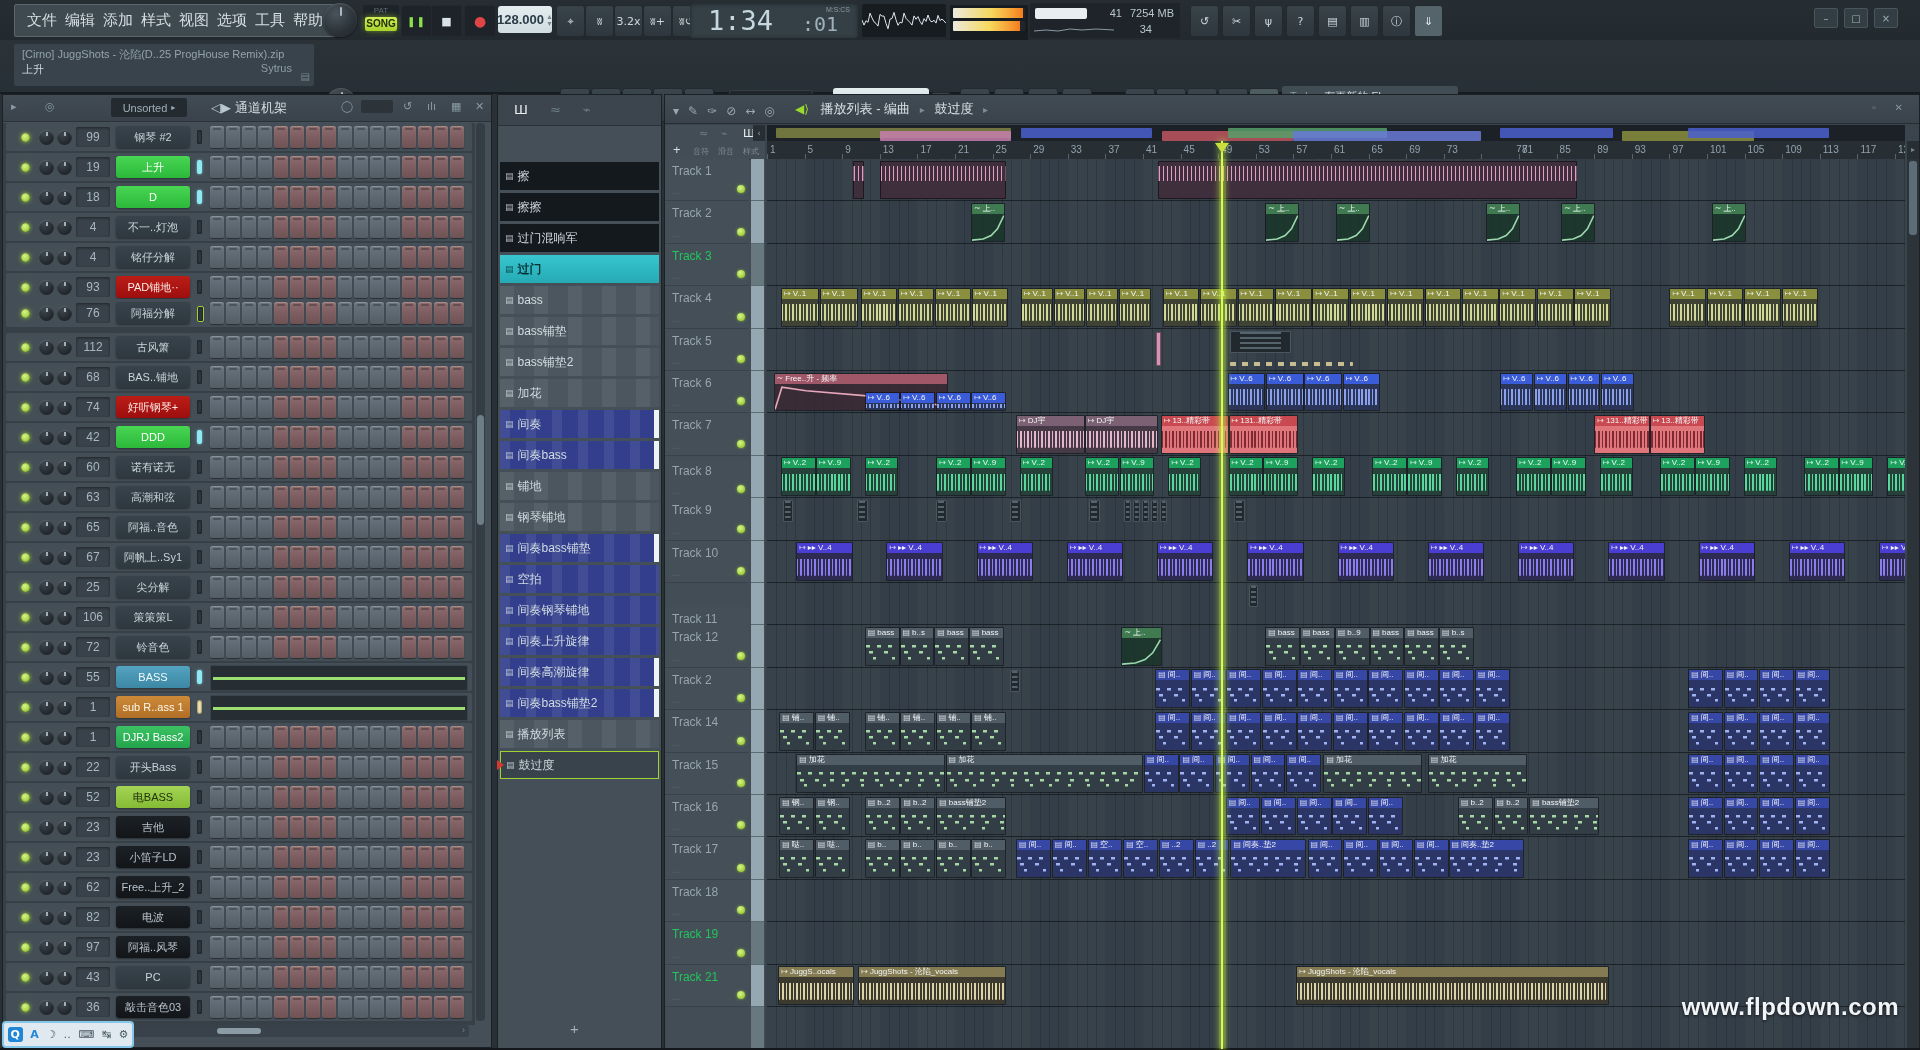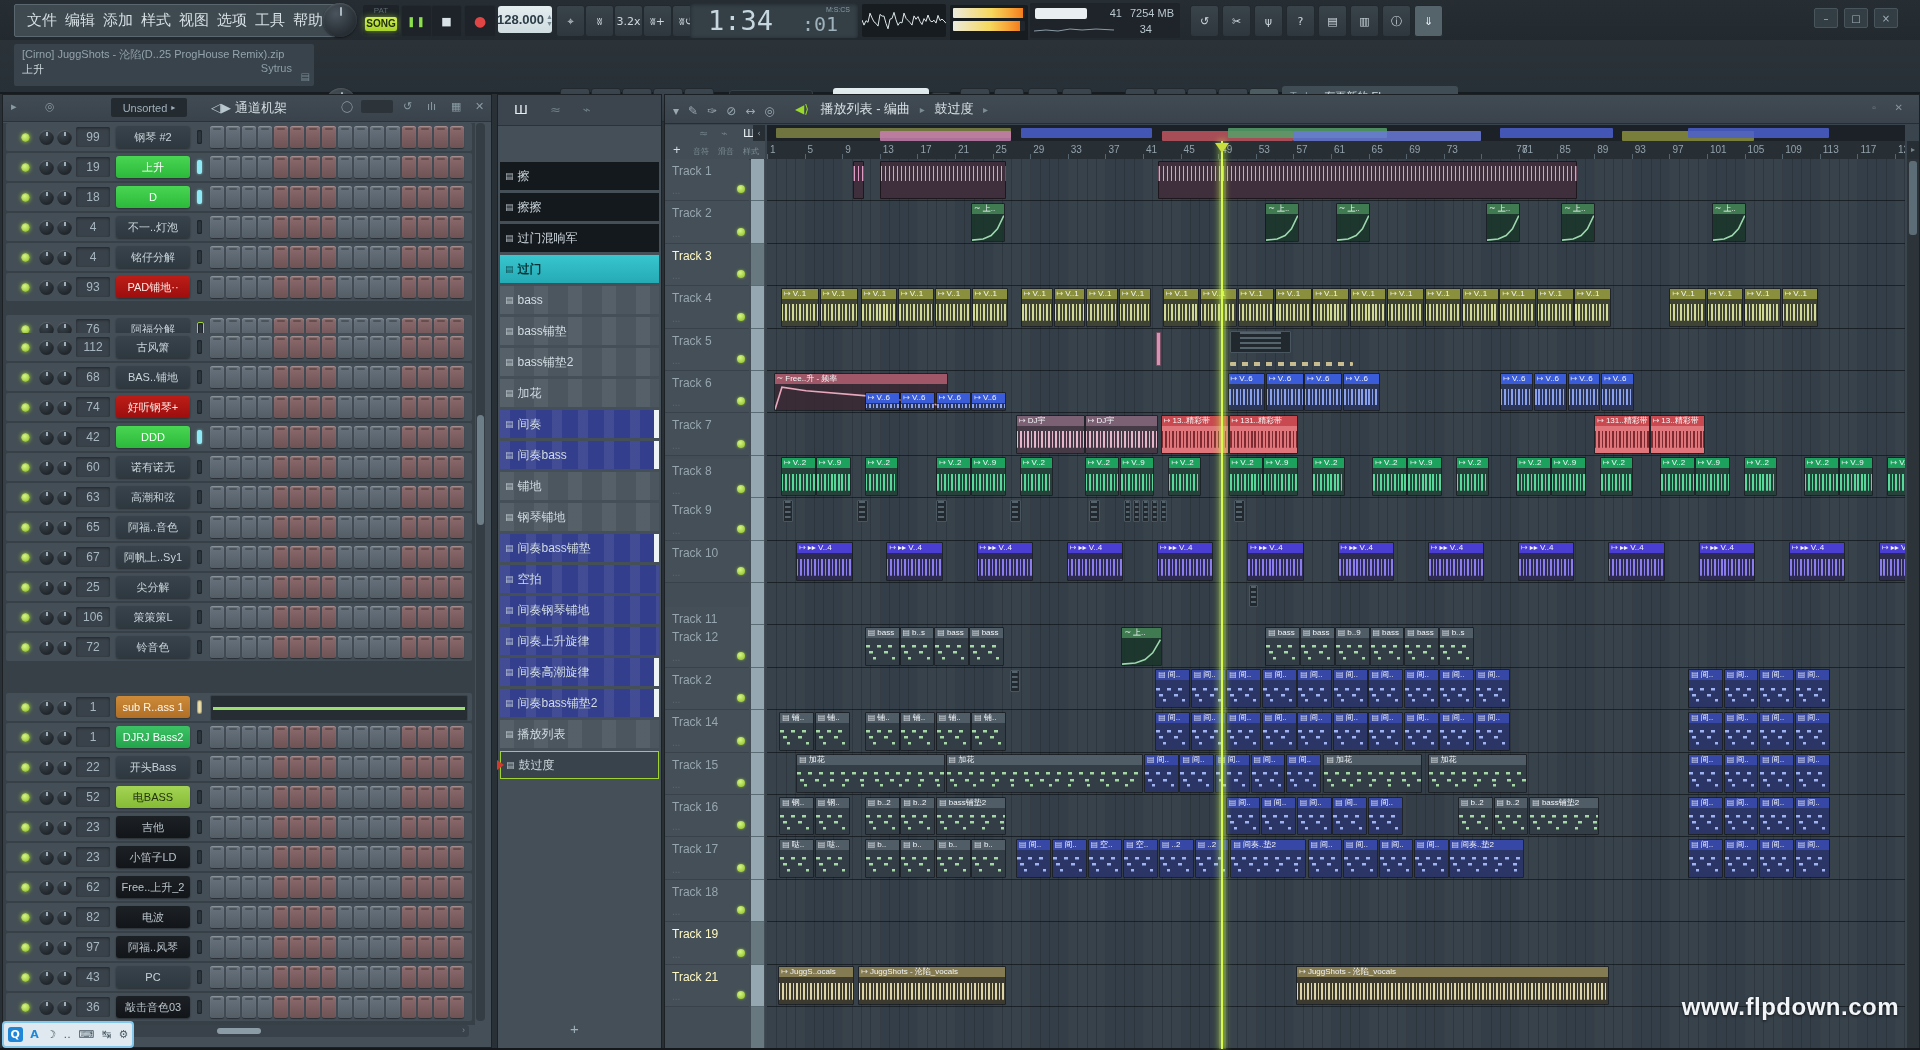--- a/index.html
+++ b/index.html
@@ -120,21 +120,21 @@
   #pl-title-wrap .sep{color:#7c8c95;font-size:10px;margin:0 6px;}
   #pl-speaker{color:#9ad92e;font-size:12px;margin-right:8px;}
   #pl-winbtns{position:absolute;right:8px;top:7px;color:#84949e;font-size:10px;letter-spacing:8px;}
   #pl-gutter{position:absolute;left:0;top:30px;width:100px;height:924px;background:#434d55;}
   #gutter-top{position:absolute;left:0;top:0;width:100px;height:34px;border-bottom:1px solid #333c43;}
   #gutter-top .gi{position:absolute;top:2px;font-size:11px;color:#6d7d86;}
   #gutter-add{position:absolute;left:8px;top:17px;color:#d5dee3;font-size:13px;}
   .gtab{position:absolute;top:21px;font-size:8px;color:#7c8c95;}
   .trackcell{position:absolute;left:0;width:84px;background:#454f57;border-bottom:1px solid #39424a;box-sizing:border-box;}
   .trackcell .tname{position:absolute;left:7px;top:5px;font-size:12px;color:#96a5af;}
-  .trackcell.dim .tname{color:#fef9c3;}
+  .trackcell.dim .tname{color:#22c55e;}
   .trackcell .dots{position:absolute;left:7px;bottom:4px;font-size:10px;color:#5a6872;}
   .trackcell .tled{position:absolute;left:72px;bottom:7px;width:8px;height:8px;border-radius:50%;background:radial-gradient(circle at 40% 35%,#d8f58a,#9fce3a 70%);box-shadow:0 0 3px rgba(160,220,60,.7);}
   .tstrip{position:absolute;left:86px;width:13px;background:#95a7b1;border-bottom:1px solid #5c6c75;}
   .tstrip.dim{background:#67787f;}
   #pl-minimap{position:absolute;left:102px;top:30px;width:1138px;height:16px;background:#1b2126;overflow:hidden;}
   #pl-minimap i{position:absolute;top:3px;height:10px;display:block;opacity:.85;border-radius:1px;}
   #mm-left{position:absolute;left:88px;top:30px;width:12px;height:16px;color:#8a9aa4;font-size:9px;text-align:center;line-height:16px;background:#272f35;}
   #pl-ruler{position:absolute;left:102px;top:46px;width:1138px;height:18px;background:#272f35;border-bottom:1px solid #1e252a;overflow:hidden;}
   .rlabel{position:absolute;top:3px;font-size:10px;color:#93a2ac;}
   .rtick{position:absolute;bottom:0;width:1px;height:5px;background:#55646e;}
@@ -539,21 +539,21 @@
           <div class="step red" style="left: 316px;"></div>
           <div class="step" style="left: 332px;"></div>
           <div class="step" style="left: 348px;"></div>
           <div class="step" style="left: 364px;"></div>
           <div class="step" style="left: 380px;"></div>
           <div class="step red" style="left: 396px;"></div>
           <div class="step red" style="left: 412px;"></div>
           <div class="step red" style="left: 428px;"></div>
           <div class="step red" style="left: 444px;"></div>
         </div>
-        <div class="chrow" style="top: 192px;">
+        <div class="chrow" style="top: 176px;">
           <div class="led"></div>
           <div class="kn" style="left: 33px;"></div>
           <div class="kn" style="left: 51px;"></div>
           <div class="numbox">76</div>
           <div class="chname ">阿福分解</div>
           <div class="mutestrip m-sel"></div>
           <div class="step" style="left: 204px;"></div>
           <div class="step" style="left: 220px;"></div>
           <div class="step" style="left: 236px;"></div>
           <div class="step" style="left: 252px;"></div>
@@ -826,20 +826,31 @@
           <div class="step red" style="left: 300px;"></div>
           <div class="step red" style="left: 316px;"></div>
           <div class="step" style="left: 332px;"></div>
           <div class="step" style="left: 348px;"></div>
           <div class="step" style="left: 364px;"></div>
           <div class="step" style="left: 380px;"></div>
           <div class="step red" style="left: 396px;"></div>
           <div class="step red" style="left: 412px;"></div>
           <div class="step red" style="left: 428px;"></div>
           <div class="step red" style="left: 444px;"></div>
+        </div>
+        <div class="chrow" style="top: 540px;">
+          <div class="led"></div>
+          <div class="kn" style="left: 33px;"></div>
+          <div class="kn" style="left: 51px;"></div>
+          <div class="numbox">55</div>
+          <div class="chname c-teal">BASS</div>
+          <div class="mutestrip m-cyan"></div>
+          <div class="audiostrip">
+            <i></i>
+          </div>
         </div>
         <div class="chrow" style="top: 570px;">
           <div class="led"></div>
           <div class="kn" style="left: 33px;"></div>
           <div class="kn" style="left: 51px;"></div>
           <div class="numbox">1</div>
           <div class="chname c-orange">sub R..ass 1</div>
           <div class="mutestrip m-cream"></div>
           <div class="audiostrip">
             <i></i>

